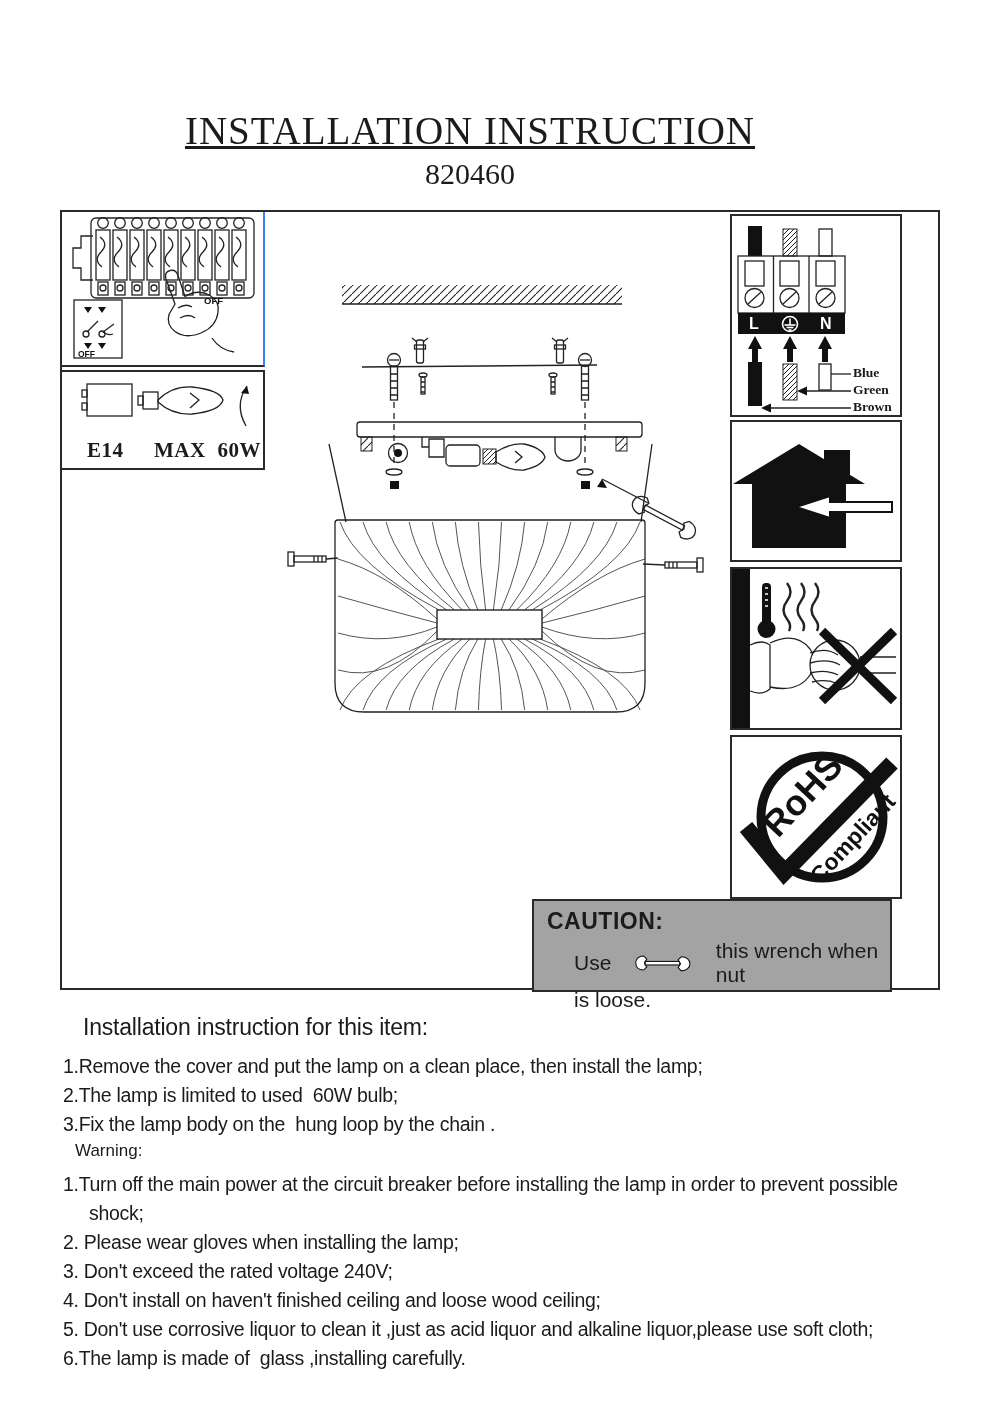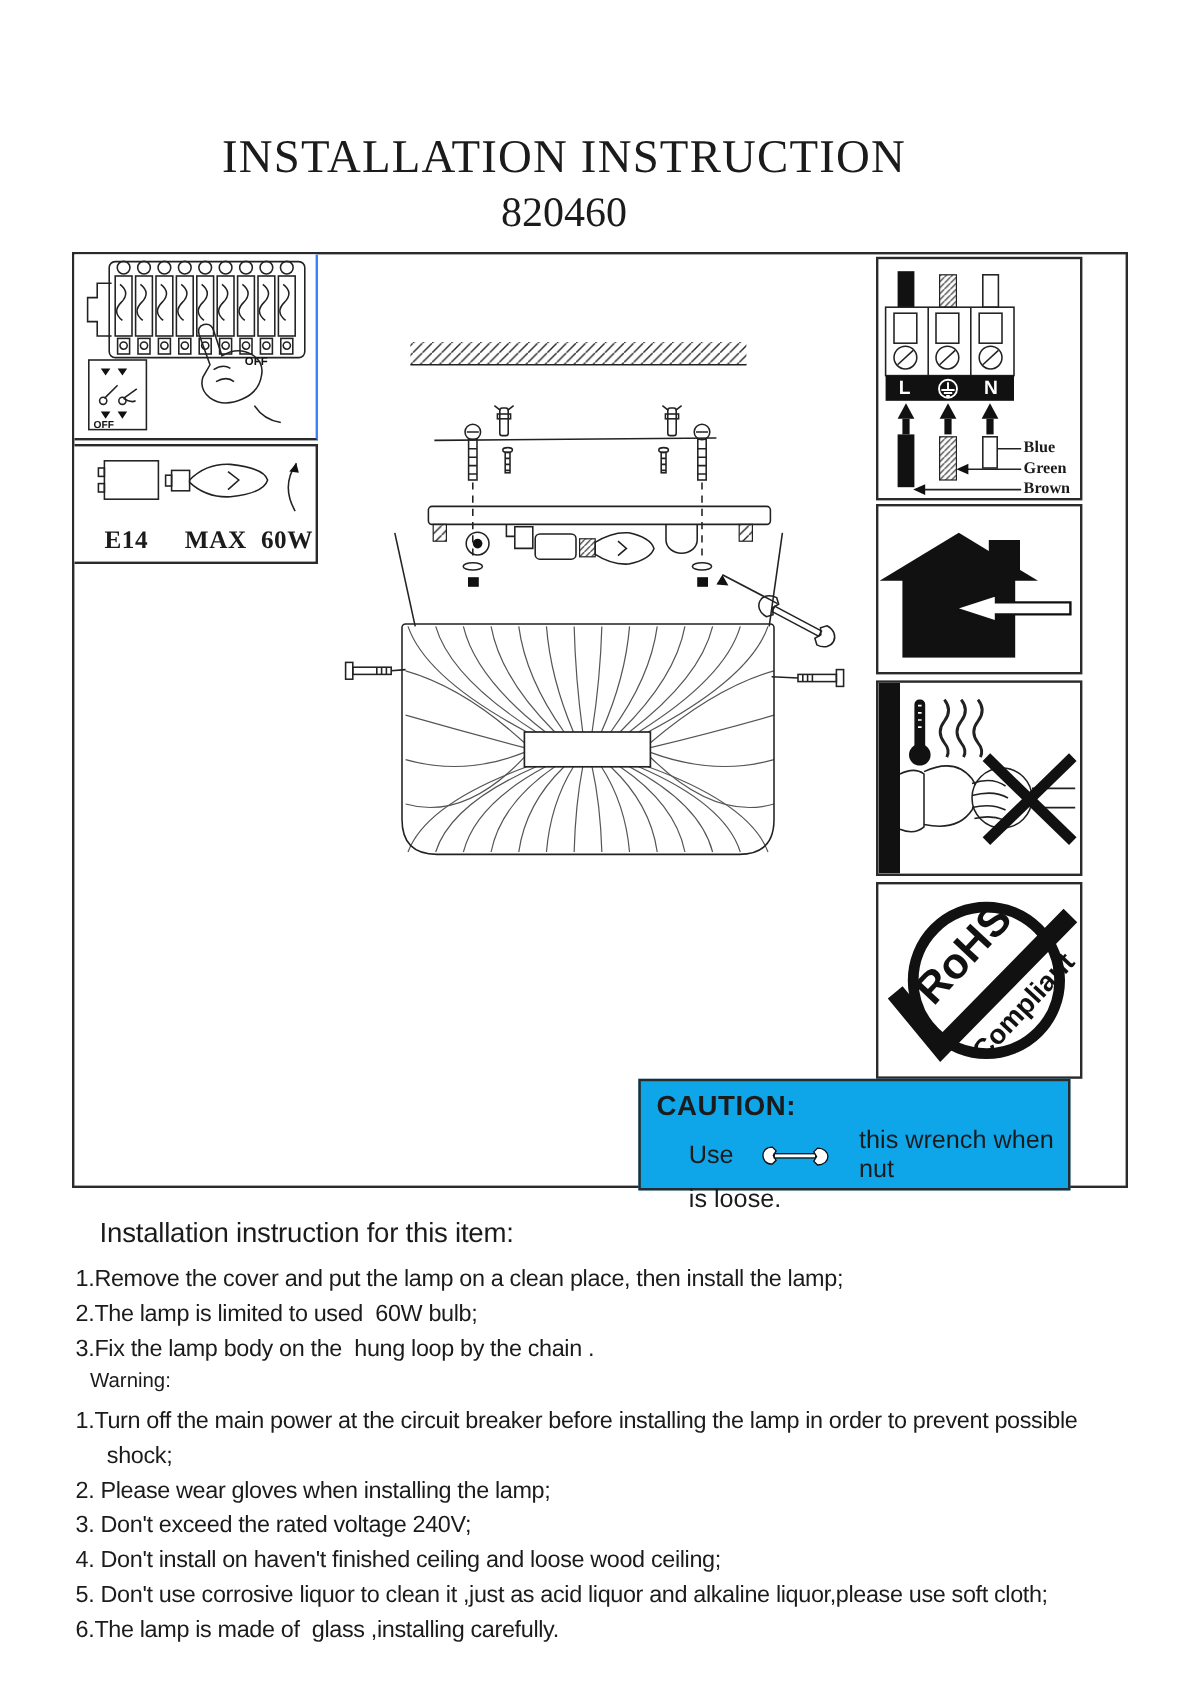--- a/index.html
+++ b/index.html
@@ -4,41 +4,41 @@
 <style>
   * { box-sizing: border-box; margin: 0; padding: 0; }
   html,body { background:#e8e8e8; }
   .page {
     position: relative; width: 1000px; height: 1415px;
     background: #ffffff; margin: 0 auto; overflow: hidden;
     font-family: "Liberation Sans", sans-serif; color: #1b1b1b;
   }
   .title { position:absolute; left:0; top:108px; width:940px; text-align:center;
     font-family:"Liberation Serif", serif; }
-  .title .t1 { font-size:39px; letter-spacing:1px; }
-  .title .t2 { font-size:35px; margin-top:4px; }
+  .title .t1 { font-size:39px; letter-spacing:1px;text-decoration:underline; }
+  .title .t2 { font-size:30px; margin-top:4px; }
 
   .main-box { position:absolute; left:60px; top:210px; width:880px; height:780px;
     border:2px solid #2a2a2a; }
   .sub { position:absolute; background:#fff; }
   .breaker-box { left:0; top:0; width:203px; height:155px;
     border-right:2px solid #3b82f6; border-bottom:2px solid #2a2a2a; }
   .e14-box { left:0; top:158px; width:203px; height:100px;
     border:2px solid #2a2a2a; border-left:none; }
   .e14-label { position:absolute; font-size:21px; font-weight:bold; letter-spacing:0.5px;font-family:Liberation Serif, serif; }
   .e14-socket-lbl { left:25px; top:66px; }
   .e14-power-lbl { left:92px; top:66px; word-spacing:6px; }
 
   .panel { position:absolute; left:668px; width:172px; border:2px solid #2a2a2a; background:#fff; }
   .wire-panel { top:2px;  height:203px; }
   .house-panel { top:208px; height:142px; }
   .hot-panel { top:355px; height:163px; }
   .rohs-panel { top:523px; height:164px; }
   .caution-box { position:absolute; left:470px; top:687px; width:360px; height:93px;
-    border:2px solid #2a2a2a; background:#0ea5e9; }
+    border:2px solid #2a2a2a; background:#a3a3a3; }
   .caution-h { font-size:23px; font-weight:bold; letter-spacing:0.5px; margin:7px 0 0 13px; }
   .caution-l1 { display:flex; align-items:center; gap:24px; margin:4px 0 0 40px; font-size:21px; }
   .caution-l2 { margin:1px 0 0 40px; font-size:21px; }
 
   .wire-lbl { position:absolute; font-family:"Liberation Serif", serif; font-weight:bold;
     font-size:13.5px; left:121px; }
   .wire-lbl.blue  { top:149px; }
   .wire-lbl.green { top:166px; }
   .wire-lbl.brown { top:183px;text-align:center; }
   .term-lbl { position:absolute; color:#fff; font-weight:bold; font-size:16px; top:99px; }

